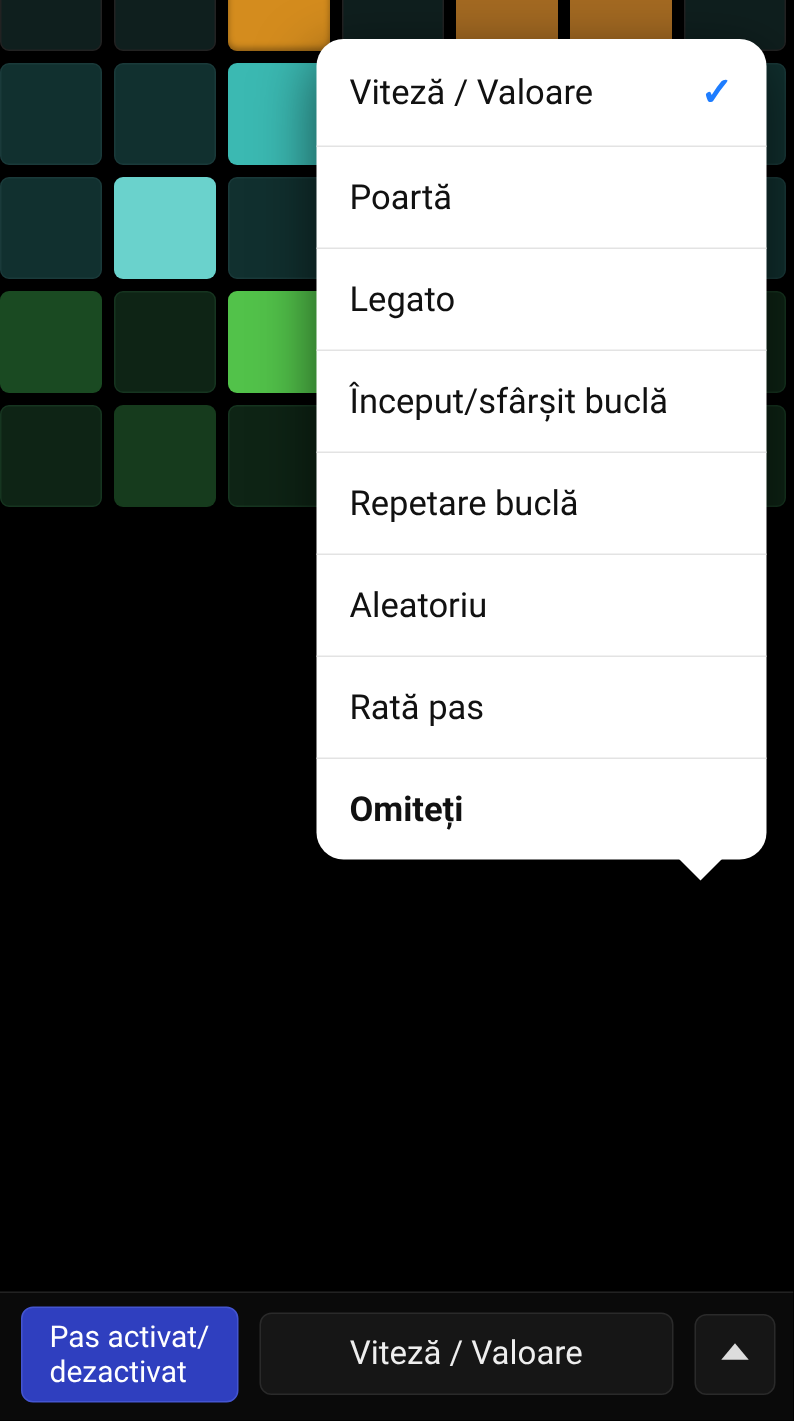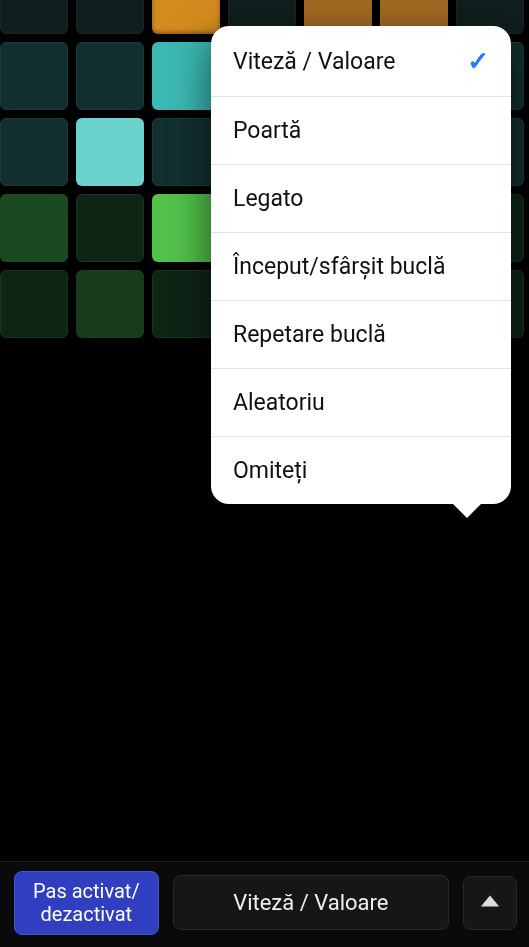--- a/index.html
+++ b/index.html
@@ -59,21 +59,20 @@
     gap: 14px;
     border-top: 1px solid #222;
   }
   .btn-step {
     background: #2f3fbf;
     color: #fff;
     border-radius: 8px;
     padding: 8px 18px;
     font-size: 20px;
     line-height: 1.15;
-    text-align: center;
     white-space: pre-line;
     flex: 0 0 auto;
     border: 1px solid #4455d0;
     cursor: pointer;
   }
   .btn-mode {
     background: #161616;
     color: #eee;
     border-radius: 8px;
     padding: 14px 22px;
@@ -118,21 +117,21 @@
   .menu-item {
     display: flex;
     align-items: center;
     justify-content: space-between;
     padding: 20px 22px 20px 22px;
     font-size: 23px;
     color: #111;
     border-bottom: 1px solid #e3e3e3;
     cursor: pointer;
   }
-  .menu-item:last-child { border-bottom: none; }
+  .menu-item:last-child { border-bottom: none; font-weight: bold; }
   .check { color:#1e7dff; font-size: 26px; font-weight: 600; }
 
 </style>
 </head>
 <body>
 
 <div class="grid">
 
   <div class="row" style="margin-top:-34px">
     <div class="cell r0-dim"></div>
@@ -215,15 +214,18 @@
   <div class="menu-item">
     <span>Început/sfârșit buclă</span>
   </div>
   <div class="menu-item">
     <span>Repetare buclă</span>
   </div>
   <div class="menu-item">
     <span>Aleatoriu</span>
   </div>
   <div class="menu-item">
+    <span>Rată pas</span>
+  </div>
+  <div class="menu-item">
     <span>Omiteți</span>
   </div>
 </div>
 
 </body></html>

